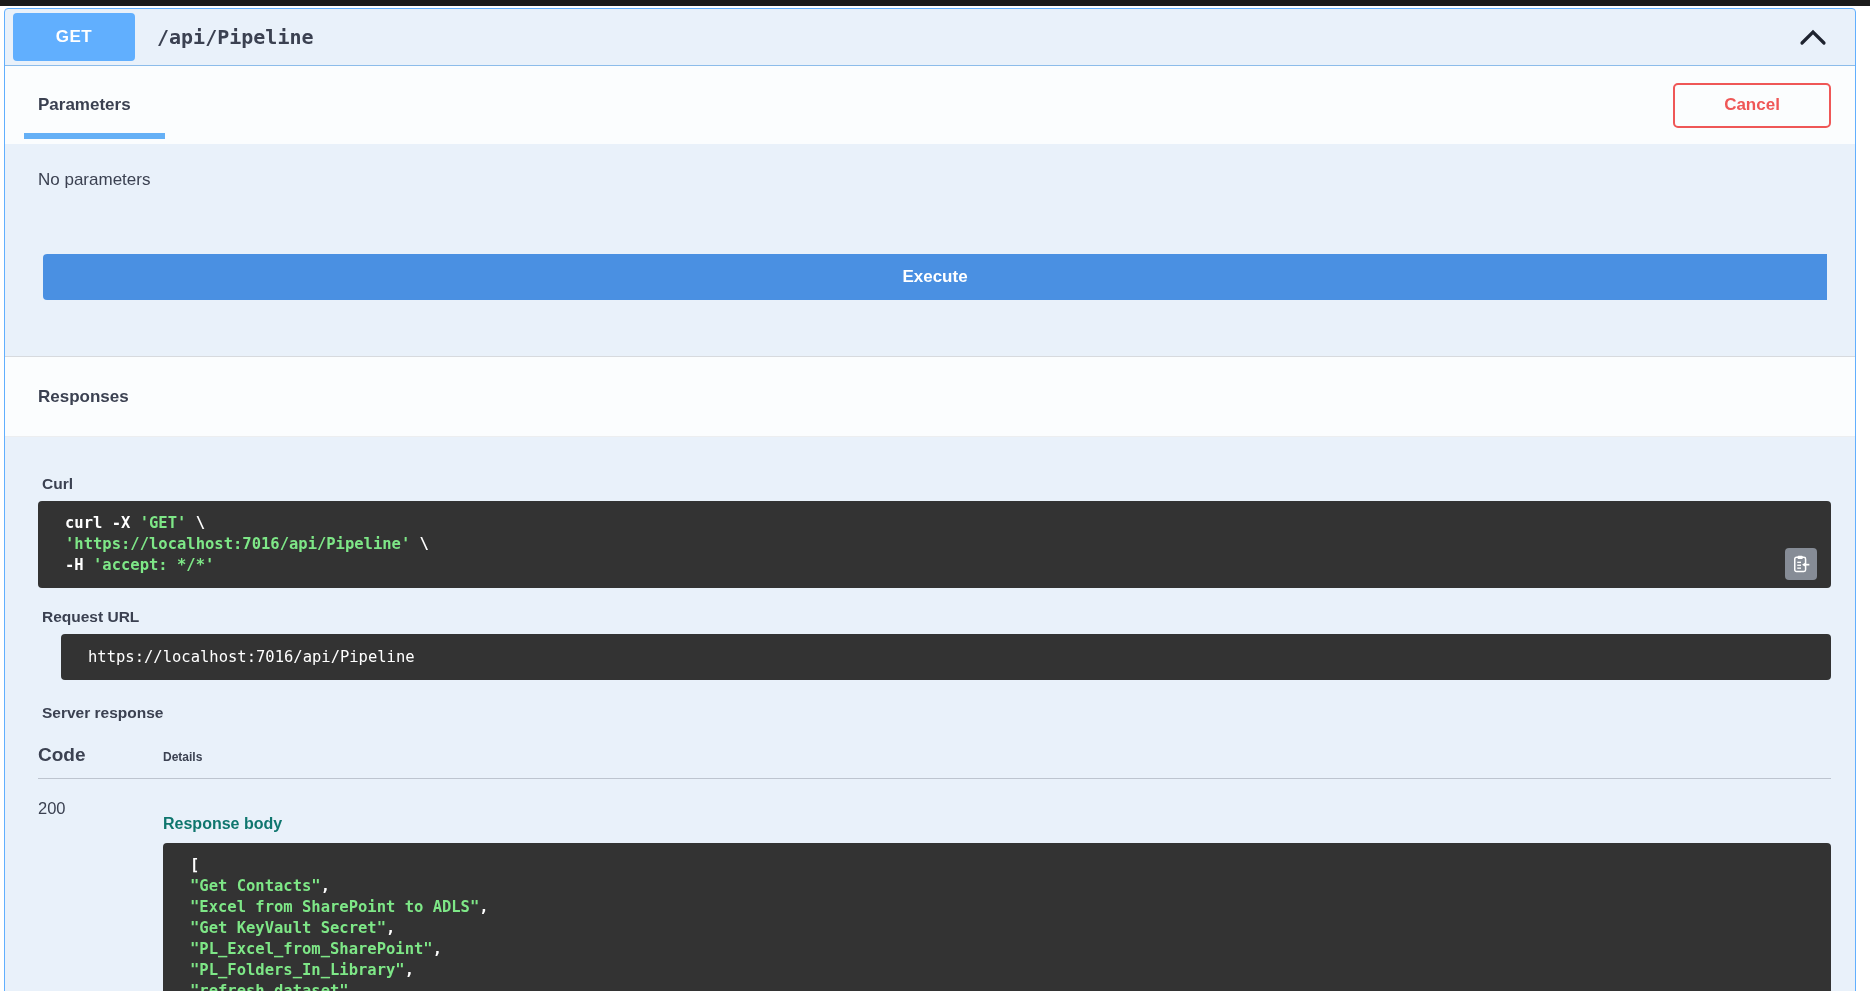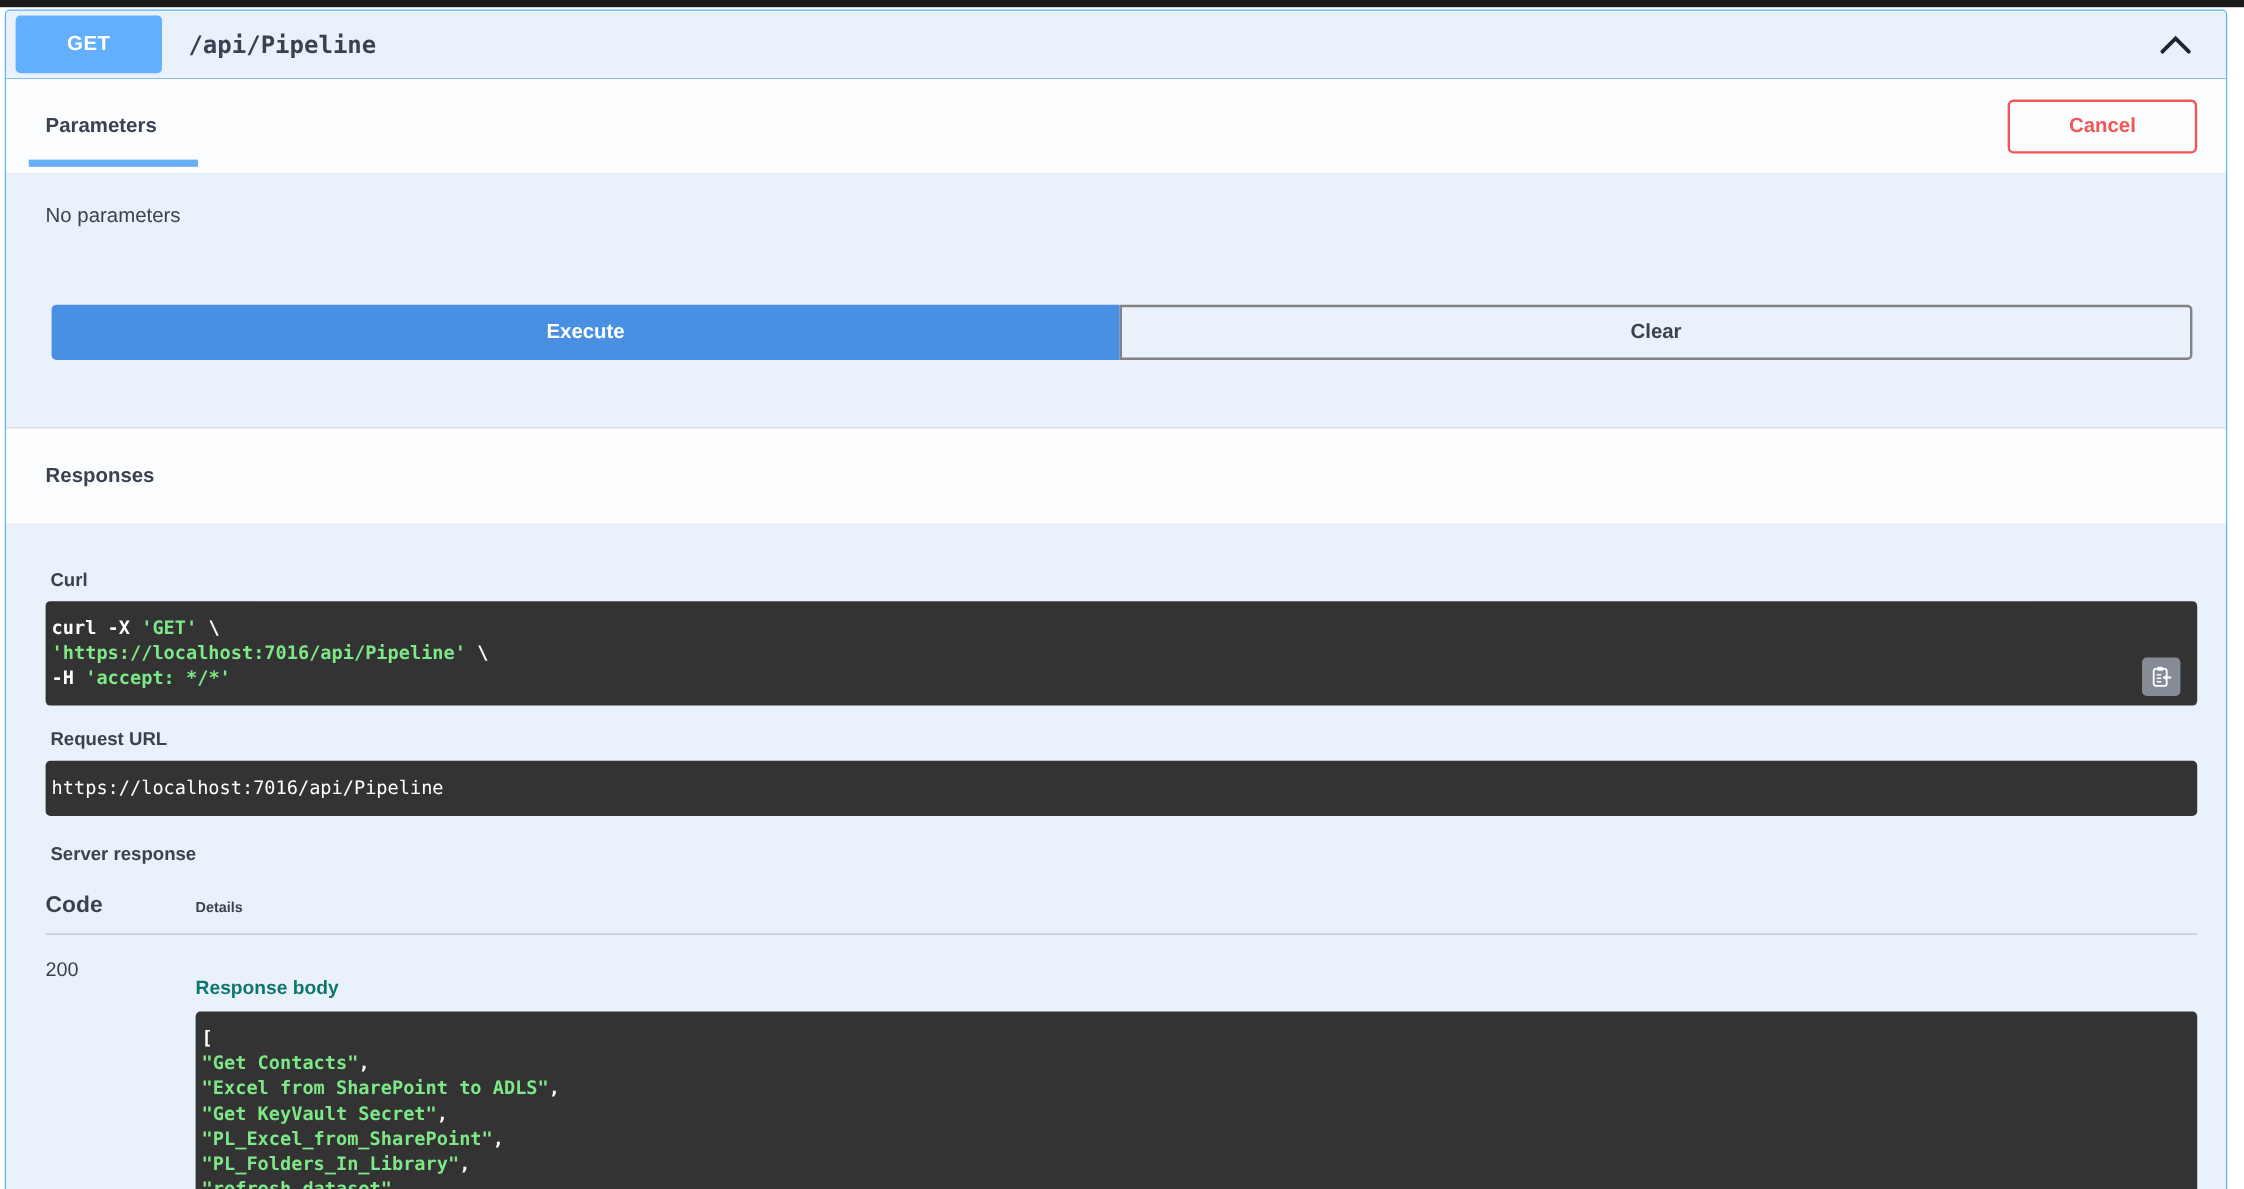--- a/index.html
+++ b/index.html
@@ -39,33 +39,33 @@
   .btn-clear { flex: 1; background: transparent; border: 2px solid #828282;
     border-radius: 0 4px 4px 0; color: #3b4151; font-weight: bold; font-size: 17px;
     font-family: "Liberation Sans", sans-serif; cursor: pointer; }
 
   .responses-band { height: 81px; display: flex; align-items: center; padding-left: 33px;
     border-top: 1px solid rgba(59,65,81,0.18); border-bottom: 1px solid rgba(59,65,81,0.08); }
   .responses-title { font-size: 17px; font-weight: bold; color: #3b4151; }
 
   .responses-body { padding: 38px 24px 0 33px; }
   .block-label { font-size: 15.5px; font-weight: bold; color: #3b4151; margin: 0 0 8px 4px; }
-  .code-block { background: #333333; border-radius: 4px; padding: 12px 5px;
+  .code-block { background: #333333; border-radius: 4px; padding: 12px 27px;
     font-family: "DejaVu Sans Mono", monospace; font-size: 15.5px; font-weight: bold;
     line-height: 21px; color: #fff; position: relative; }
   .curl-block { min-height: 87px; }
   .tok-p { color: #ffffff; }
   .tok-s { color: #7ee787; }
   .copy-btn { position: absolute; right: 14px; bottom: 8px; width: 32px; height: 32px;
     background: #868c96; border: none; border-radius: 4px; display: flex;
     align-items: center; justify-content: center; cursor: pointer; }
 
   .gap-20 { margin-top: 20px; }
   .gap-24 { margin-top: 24px; }
-  .url-block { height: 46px; display: flex; align-items: flex-end; font-weight: normal; }
+  .url-block { height: 46px; display: flex; align-items: flex-end; font-weight: normal; margin-left: 23px; }
 
   .resp-table { margin-top: 22px; }
   .resp-table-head { display: flex; align-items: baseline; padding-bottom: 12px;
     border-bottom: 1px solid rgba(59,65,81,0.25); }
   .col-code { width: 125px; font-size: 19px; font-weight: bold; color: #3b4151; }
   .col-details { font-size: 12px; font-weight: bold; color: #3b4151; }
   .resp-table-row { display: flex; padding-top: 20px; }
   .status-code { width: 125px; font-size: 16.5px; color: #3b4151; }
   .details-cell { flex: 1; }
   .response-body-label { margin: 16px 0 10px; font-size: 16px; font-weight: bold; color: #0f766e; }
@@ -91,21 +91,20 @@
   <div class="band params-band">
     <div class="tab-title">Parameters</div>
     <div class="tab-underline"></div>
     <button class="btn-cancel">Cancel</button>
   </div>
 
   <div class="params-body">
     <div class="no-params">No parameters</div>
     <div class="execute-row">
       <button class="btn-execute">Execute</button>
-      <button class="btn-clear">Clear</button>
     </div>
   </div>
 
   <div class="band responses-band">
     <div class="responses-title">Responses</div>
   </div>
 
   <div class="responses-body">
 
     <div class="block-label">Curl</div>

